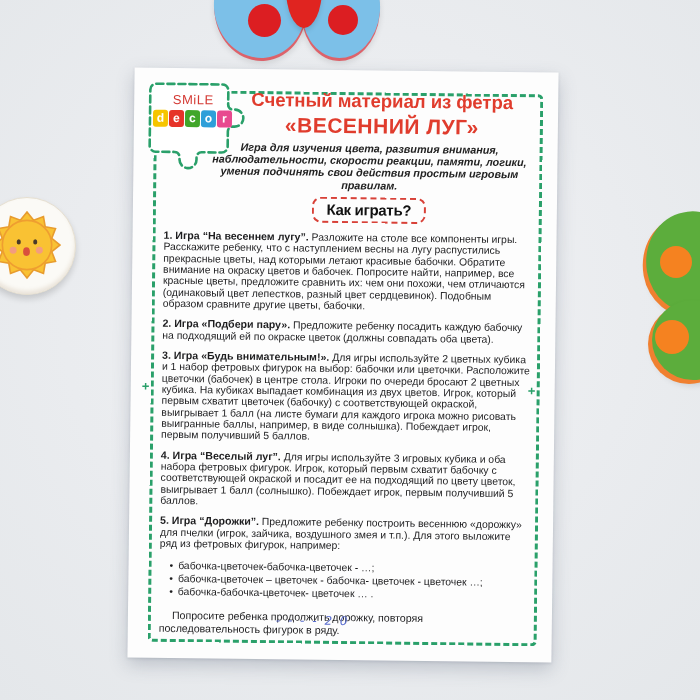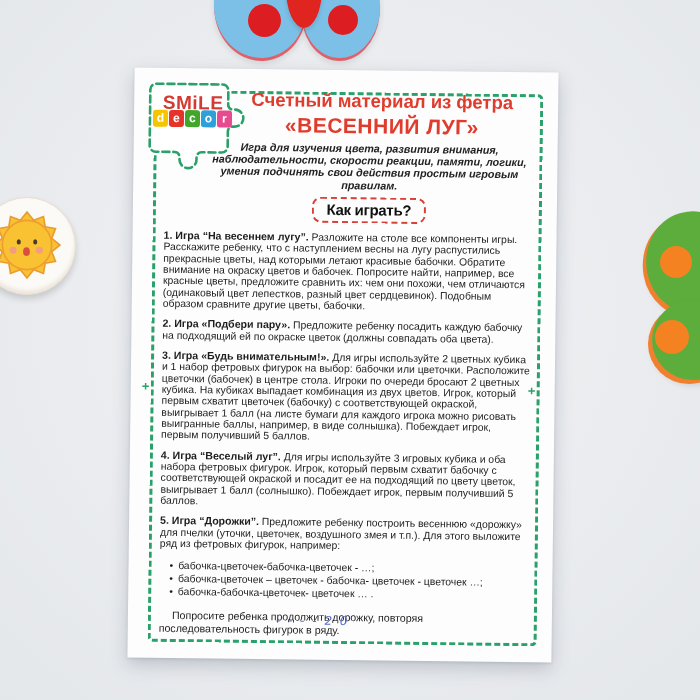--- a/index.html
+++ b/index.html
@@ -22,21 +22,21 @@
   }
   .reg-cross { position:absolute; color:#2aa06a; font-weight:bold; font-size:13px; line-height:10px; }
   .reg-cross.left { left:11px; top:314px; }
   .reg-cross.right { left:397px; top:314px; }
 
   
   .logo { position:absolute; left:6px; top:8px; width:110px; height:96px; }
   .logo svg { position:absolute; left:0; top:0; }
   .logo-smile {
     position:absolute; left:16px; top:16px; width:74px; text-align:center;
-    color:#d43a34; font-weight:bold; font-size:19px; letter-spacing:.5px;
+    color:#d43a34; font-weight:normal; font-size:13px; letter-spacing:.5px;
   }
   .logo-decor { position:absolute; left:13px; top:34px; display:flex; gap:1px; }
   .logo-decor span {
     display:inline-block; width:15px; height:17px; border-radius:3px;
     color:#fff; font-weight:bold; font-size:12px; line-height:17px; text-align:center;
   }
 
   
   .content { position:absolute; left:31px; top:18px; width:368px; color:#1d1d1f; }
   .title1 { margin:2px 0 0 66px; text-align:center; color:#e03c2d; font-weight:bold; font-size:18.5px; }
@@ -172,21 +172,21 @@
       <p class="p">
         <b>3. Игра «Будь внимательным!».</b>
         <span>Для игры используйте 2 цветных кубика и 1 набор фетровых фигурок на выбор: бабочки или цветочки. Расположите цветочки (бабочек) в центре стола. Игроки по очереди бросают 2 цветных кубика. На кубиках выпадает комбинация из двух цветов. Игрок, который первым схватит цветочек (бабочку) с соответствующей окраской, выигрывает 1 балл (на листе бумаги для каждого игрока можно рисовать выигранные баллы, например, в виде солнышка). Побеждает игрок, первым получивший 5 баллов.</span>
       </p>
       <p class="p">
         <b>4. Игра “Веселый луг”.</b>
         <span>Для игры используйте 3 игровых кубика и оба набора фетровых фигурок. Игрок, который первым схватит бабочку с соответствующей окраской и посадит ее на подходящий по цвету цветок, выигрывает 1 балл (солнышко). Побеждает игрок, первым получивший 5 баллов.</span>
       </p>
       <p class="p">
         <b>5. Игра “Дорожки”.</b>
-        <span>Предложите ребенку построить весеннюю «дорожку» для пчелки (уточки, цветочек, воздушного змея и т.п.). Для этого выложите ряд из фетровых фигурок, например:</span>
+        <span>Предложите ребенку построить весеннюю «дорожку» для пчелки (игрок, зайчика, воздушного змея и т.п.). Для этого выложите ряд из фетровых фигурок, например:</span>
       </p>
 
       <ul class="dots">
         <li>бабочка-цветочек-бабочка-цветочек - …;</li>
         <li>бабочка-цветочек – цветочек - бабочка- цветочек - цветочек …;</li>
         <li>бабочка-бабочка-цветочек- цветочек … .</li>
       </ul>
 
       <p class="closing">Попросите ребенка продолжить дорожку, повторяя последовательность фигурок в ряду.</p>
     </div>

